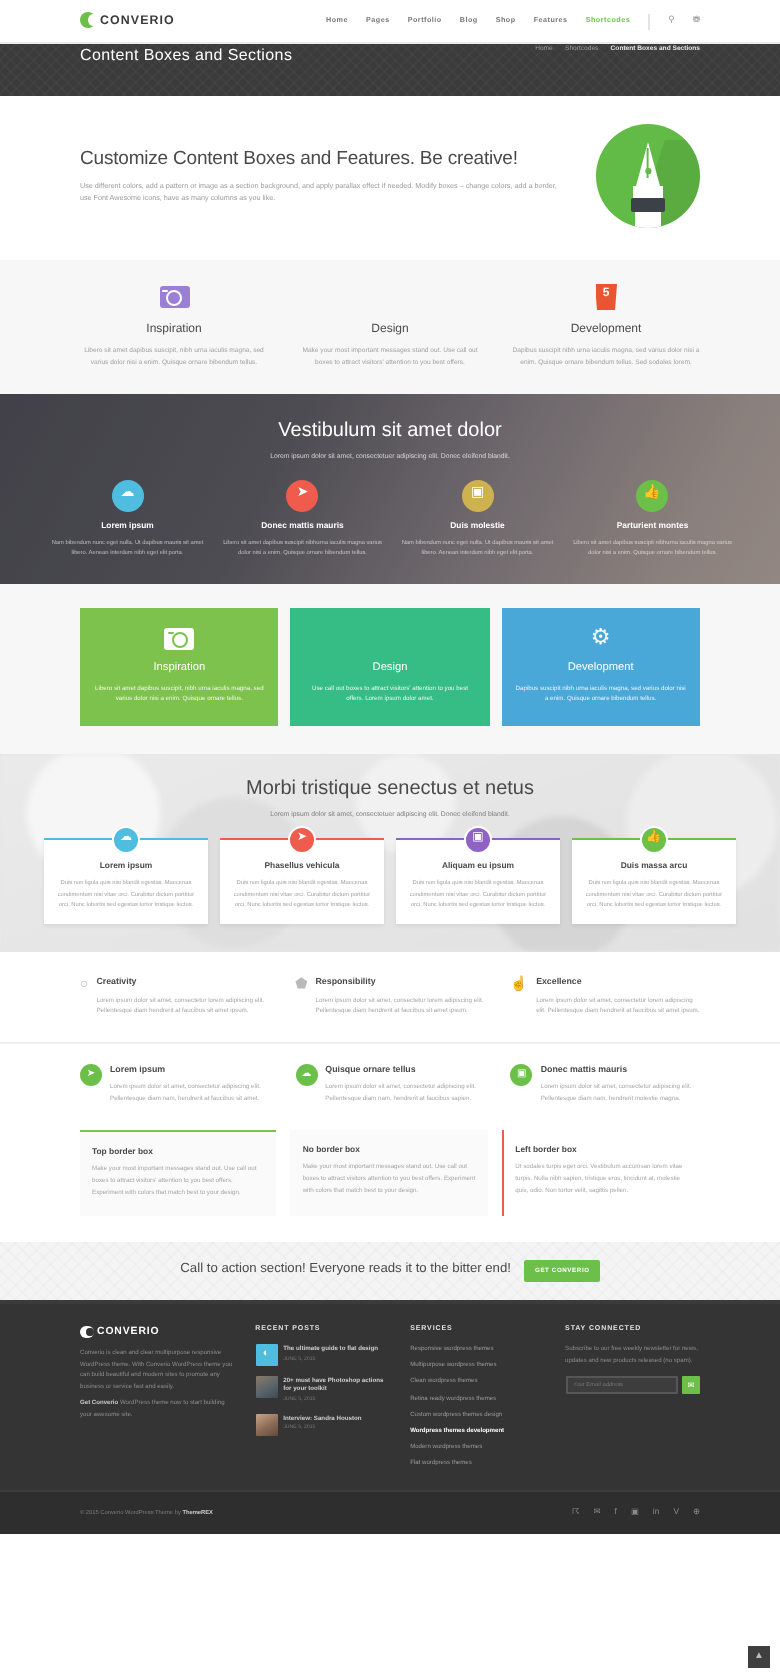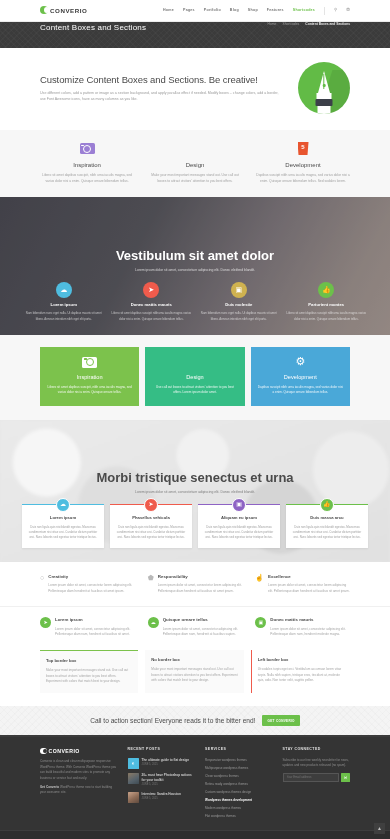--- a/index.html
+++ b/index.html
@@ -145,21 +145,21 @@
   
   .sec-dark {
     padding: 11px 24px 13px; position: relative;
     background: linear-gradient(118deg,#4c4b54 0%,#5b5a61 35%,#8b8287 62%,#b0a29c 86%,#bcaca4 100%);
   }
   .sec-dark::before {
     content: ""; position: absolute; inset: 0; background: rgba(40,38,42,.28);
   }
   .sec-dark > * { position: relative; }
   .sec-head { text-align: center; margin-bottom: 9px; }
-  .sec-head h2 { font-size: 13px; font-weight: bold; color: #fff; margin-bottom: 2px; margin-top: 38px; }
+  .sec-head h2 { font-size: 10px; font-weight: normal; color: #fff; margin-bottom: 2px; }
   .sec-head p { font-size: 3.4px; color: rgba(255,255,255,.72); }
   .cols4 { display: flex; gap: 8px; }
   .c4 { flex: 1; text-align: center; }
   .c4 h4 { font-size: 4.2px; color: #fff; margin: 4px 0 2.5px; font-weight: bold; }
   .c4 p { font-size: 2.9px; color: rgba(255,255,255,.62); line-height: 1.8; }
   .circ {
     width: 16px; height: 16px; border-radius: 50%; margin: 0 auto;
     display: flex; align-items: center; justify-content: center;
     color: #fff; font-size: 7px;
   }
@@ -362,21 +362,21 @@
       <a href="#">Home</a>
       <span class="div">·</span>
       <a href="#">Shortcodes</a>
       <span class="div">·</span>
       <span class="cur">Content Boxes and Sections</span>
     </div>
   </div>
 
   <div class="hero">
     <div class="hero-copy">
-      <h2>Customize Content Boxes and Sections. Be creative!</h2>
+      <h2>Customize Content Boxes and Features. Be creative!</h2>
       <p>Use different colors, add a pattern or image as a section background, and apply parallax effect if needed. Modify boxes – change colors, add a border, use Font Awesome icons, have as many columns as you like.</p>
     </div>
     <div class="pen-circle">
       <span class="pen-shadow"></span>
       <span class="pen-nib"></span>
       <span class="pen-slit"></span>
       <span class="pen-dot"></span>
       <span class="pen-body"></span>
       <span class="pen-grip"></span>
       <span class="pen-base"></span>
@@ -467,21 +467,21 @@
         <h3>Development</h3>
         <p>Dapibus suscipit nibh urna iaculis magna, sed varius dolor nisi a enim. Quisque ornare bibendum tellus.</p>
       </div>
     </div>
   </div>
 
   <div class="sec-photo">
     <div class="photo-bg"></div>
     <div class="photo-veil"></div>
     <div class="sec-head">
-      <h2>Morbi tristique senectus et urna</h2>
+      <h2>Morbi tristique senectus et netus</h2>
       <p>Lorem ipsum dolor sit amet, consectetuer adipiscing elit. Donec eleifend blandit.</p>
     </div>
     <div class="cards4">
       <div class="card bt-blue">
         <div class="circ blue">☁</div>
         <h4>Lorem ipsum</h4>
         <p>Duis non ligula quis nisi blandit egestas. Maecenas condimentum nisi vitae orci. Curabitur dictum porttitor orci. Nunc lobortis sed egestas tortor tristique lectus.</p>
       </div>
       <div class="card bt-red">
         <div class="circ red">➤</div>

